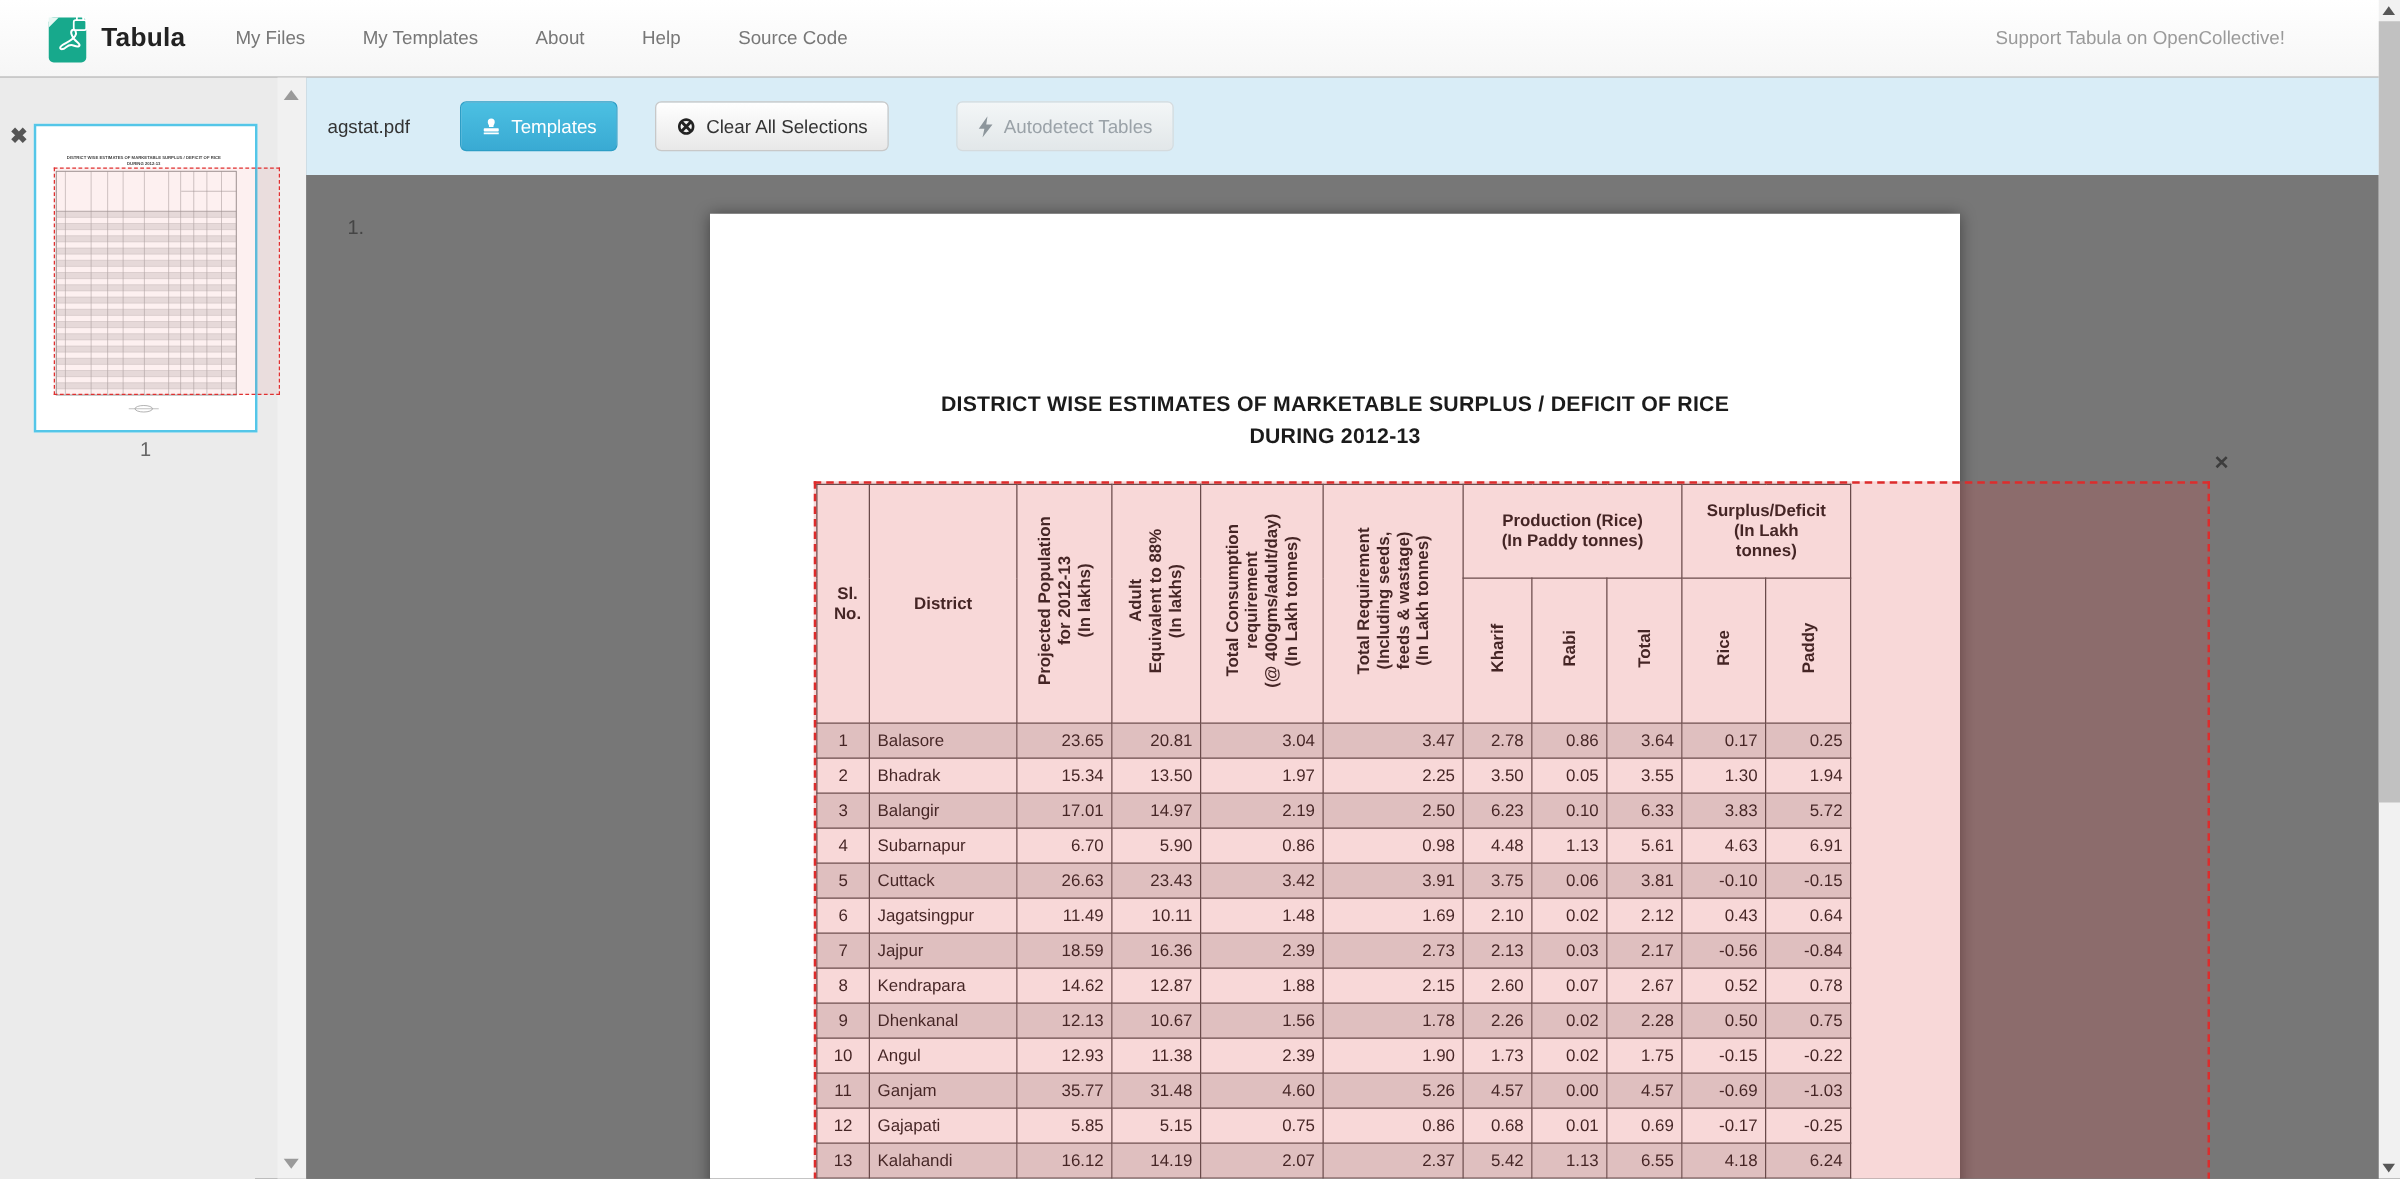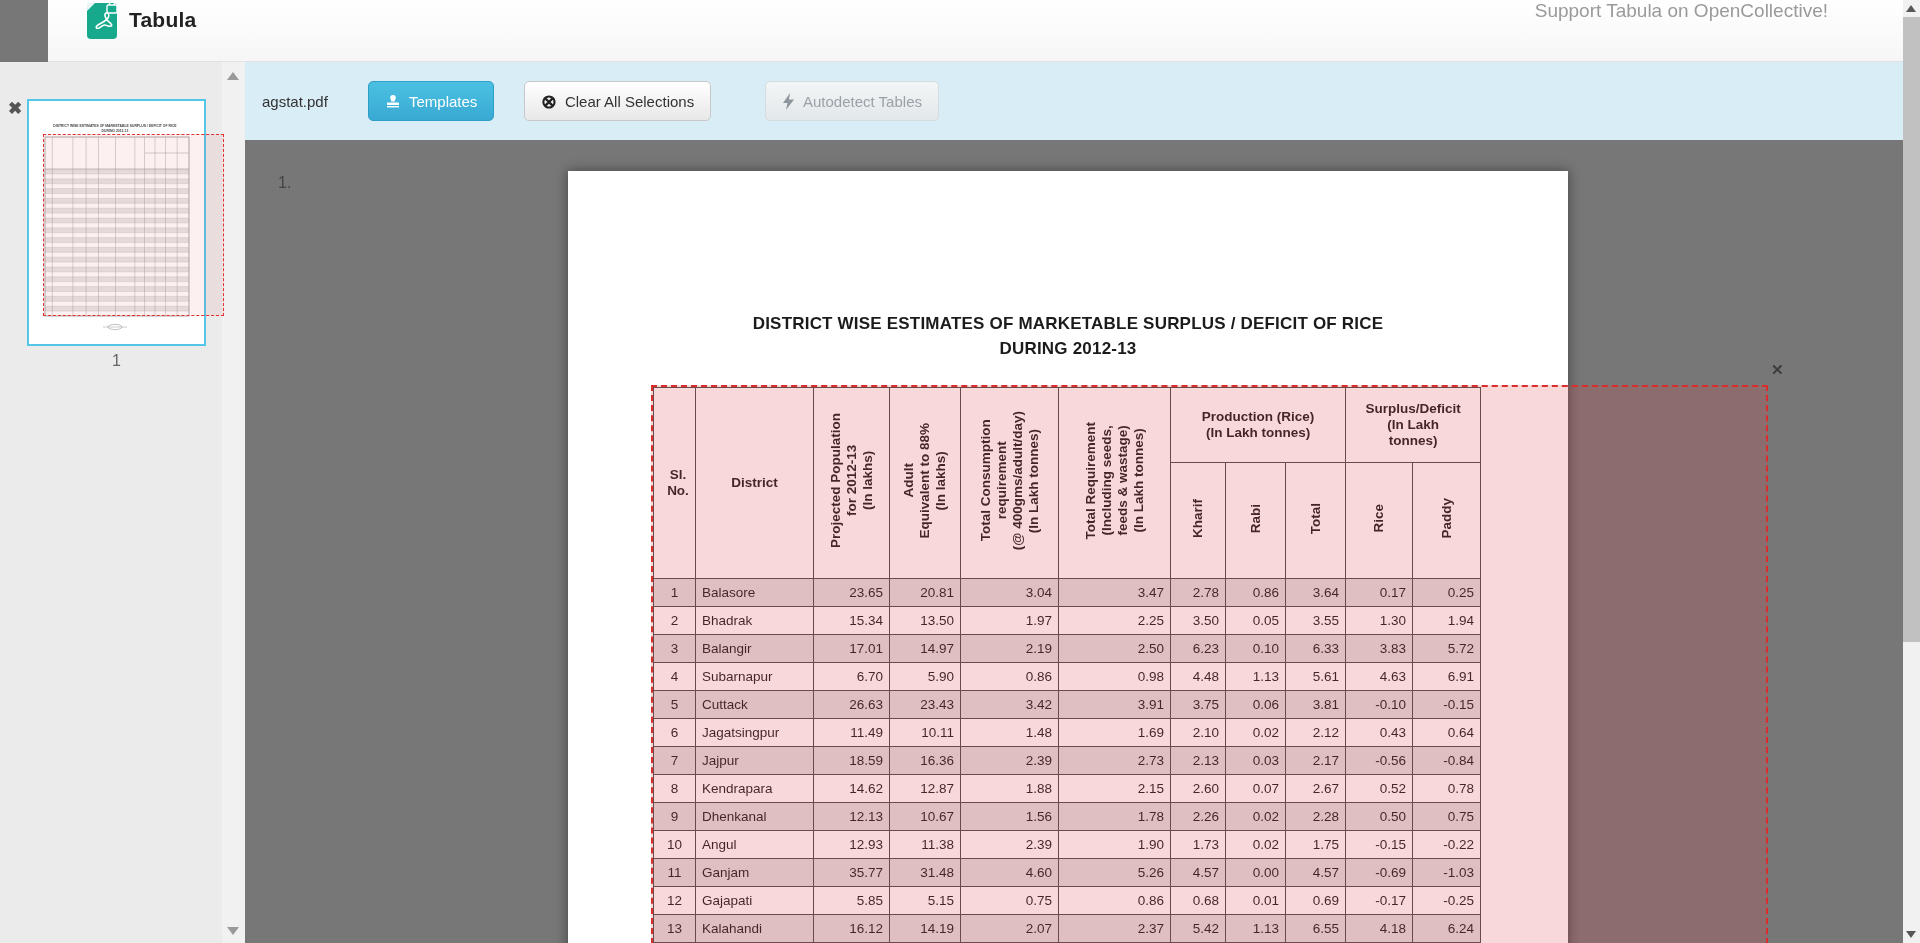--- a/index.html
+++ b/index.html
@@ -1,24 +1,24 @@
 <!DOCTYPE html>
 <html><head>
 <meta charset="utf-8">
 <style>
   * { margin:0; padding:0; box-sizing:border-box; }
   html,body { width:1920px; height:943px; overflow:hidden; font-family:"Liberation Sans", sans-serif; background:#777; }
 
   
-  .navbar { position:relative; height:62px; background:linear-gradient(#ffffff,#f6f6f6); border-bottom:1px solid #e2e2e2; display:flex; align-items:flex-start; z-index:40;margin-left:48px; }
+  .navbar { position:relative; height:62px; background:linear-gradient(#ffffff,#f6f6f6); border-bottom:1px solid #e2e2e2; display:flex; align-items:center; z-index:40; }
   .brand { display:flex; align-items:center; margin-left:38px; gap:9px; cursor:pointer; }
   .brand-name { font-size:21px; font-weight:bold; color:#222; letter-spacing:.2px; }
   .nav-links { display:flex; align-items:center; margin-left:40px; gap:46px; }
   .nav-link { font-size:15px; color:#777; cursor:pointer; }
-  .support-link { margin-left:auto; margin-right:92px; font-size:19px; color:#9a9a9a; cursor:pointer; }
+  .support-link { margin-left:auto; margin-right:92px; font-size:15px; color:#9a9a9a; cursor:pointer; }
 
   
   .app-body { position:relative; display:flex; height:881px; }
 
   
   .sidebar { position:relative; width:245px; background:#ebebeb; flex:none; }
   .sb-scrollstrip { position:absolute; top:0; right:0; bottom:0; width:23px; background:#f1f1f1; }
   .sb-arrow-up { position:absolute; top:10px; left:5px; width:0; height:0; border-left:6px solid transparent; border-right:6px solid transparent; border-bottom:8px solid #9a9a9a; cursor:pointer; }
   .sb-arrow-down { position:absolute; bottom:8px; left:5px; width:0; height:0; border-left:6px solid transparent; border-right:6px solid transparent; border-top:8px solid #9a9a9a; cursor:pointer; }
   .thumb-close { position:absolute; left:8px; top:36px; font-size:17px; font-weight:bold; color:#555; cursor:pointer; z-index:6; }
@@ -78,20 +78,27 @@
     <svg class="logo-svg" width="34" height="40" viewBox="0 0 34 40">
       <rect x="1" y="3" width="30" height="36" rx="4" fill="#17a98c"></rect>
       <polygon points="1,3 9,3 1,11" fill="#e8f7f3"></polygon>
       <path d="M13 28 c-3 1 -4 -1 -1 -3 c3 -2 8 -4 10 -7 c2 -3 0 -6 -2 -5 c-2 1 -1 5 2 8 c2 2 5 4 3 5 c-2 1 -4 -1 -6 -1 c-3 0 -4 2 -6 3 z" fill="none" stroke="#fff" stroke-width="1.6"></path>
       <g>
         <rect x="21" y="5" width="10" height="8" rx="1.5" fill="#17a98c" stroke="#fff" stroke-width="1.4"></rect>
         <path d="M23.5 5 v-2 a2.5 2.5 0 0 1 5 0 v2" fill="none" stroke="#fff" stroke-width="1.4"></path>
       </g>
     </svg>
     <span class="brand-name">Tabula</span>
+  </div>
+  <div class="nav-links">
+    <span class="nav-link">My Files</span>
+    <span class="nav-link">My Templates</span>
+    <span class="nav-link">About</span>
+    <span class="nav-link">Help</span>
+    <span class="nav-link">Source Code</span>
   </div>
   <span class="support-link">Support Tabula on OpenCollective!</span>
 </div>
 
 <div class="app-body">
 
   <div class="sidebar">
     <span class="thumb-close">✖</span>
     <div class="thumbnail">
       <svg id="mini-svg" width="175" height="243" viewBox="0 0 175 243">
@@ -230,21 +237,21 @@
 (In lakhs)</span></th>
               <th rowspan="2"><span class="vtext">Total Consumption
 requirement
 (@ 400gms/adult/day)
 (In Lakh tonnes)</span></th>
               <th rowspan="2"><span class="vtext">Total Requirement
 (Including seeds,
 feeds &amp; wastage)
 (In Lakh tonnes)</span></th>
               <th colspan="3" class="pre">Production (Rice)
-(In Lakh tonnes)</th>
+(In Paddy tonnes)</th>
               <th colspan="2" class="pre">Surplus/Deficit
 (In Lakh
 tonnes)</th>
             </tr>
             <tr class="sub-row">
               <th><span class="vtext">Kharif</span></th>
               <th><span class="vtext">Rabi</span></th>
               <th><span class="vtext">Total</span></th>
               <th><span class="vtext">Rice</span></th>
               <th><span class="vtext">Paddy</span></th>

